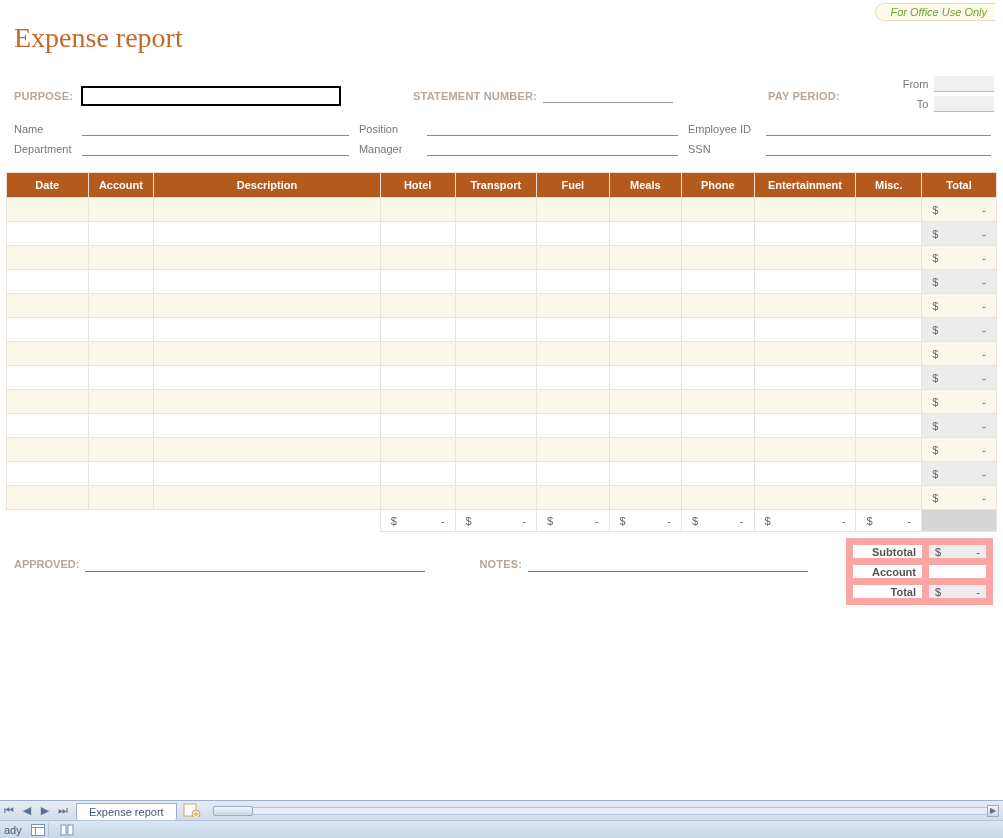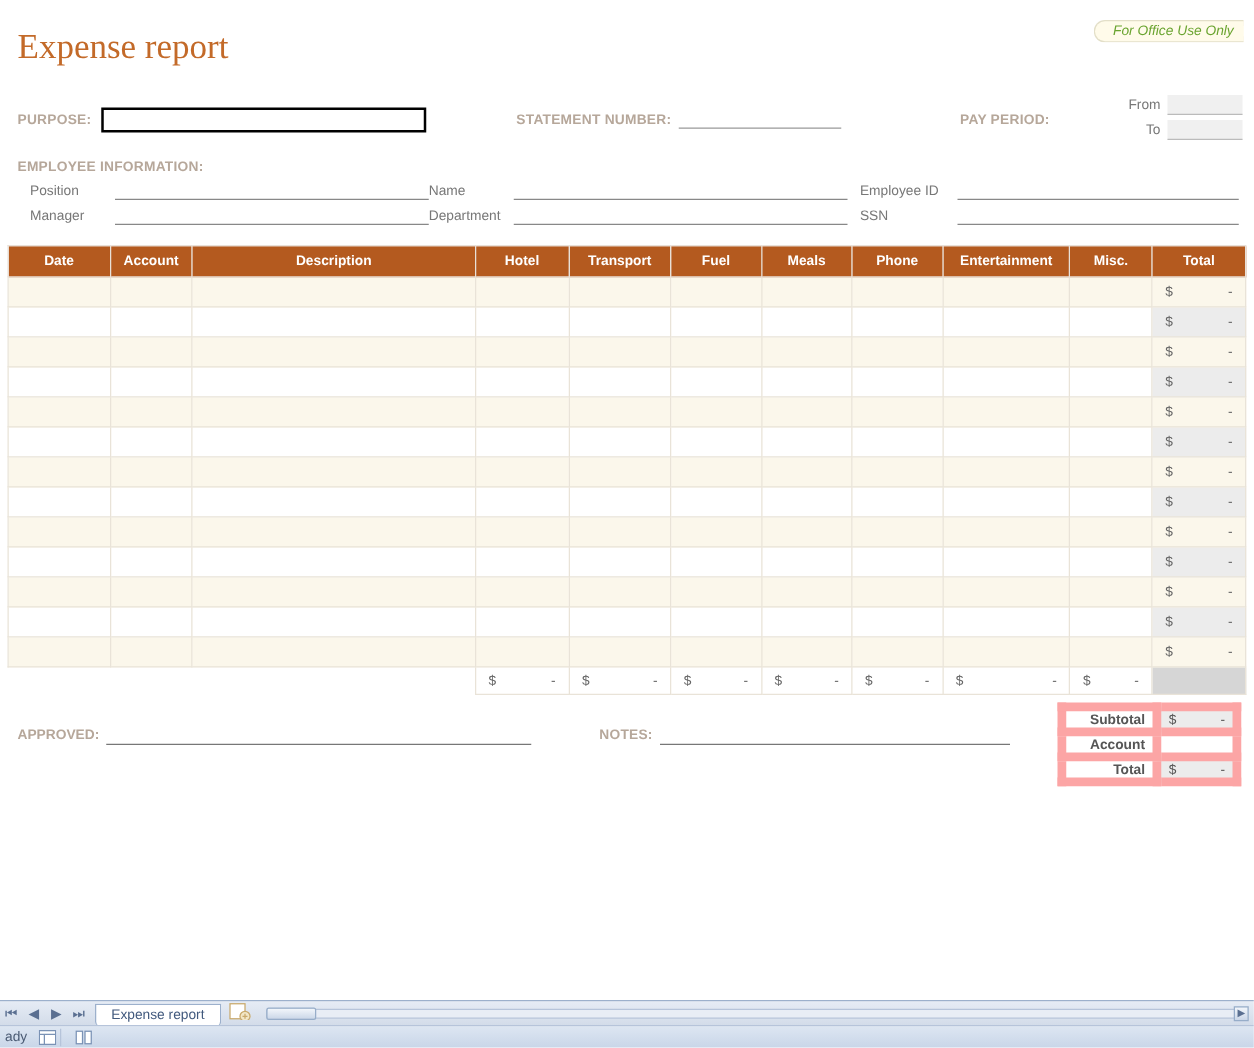--- a/index.html
+++ b/index.html
@@ -2,21 +2,21 @@
 <html><head>
 <meta charset="utf-8">
 <style>
   * { box-sizing: border-box; }
   html, body { margin:0; padding:0; font-family: Verdana, Tahoma, sans-serif; font-size:11px; color:#555; }
   body { width:1003px; height:838px; background:#fff; position:relative; overflow:hidden; }
 
   .sheet { position:absolute; left:0; top:0; right:0; bottom:38px; background:#fff; padding:0; }
 
   .office-badge {
-    position:absolute; top:16px; right:8px;
+    position:absolute; top:3px; right:8px;
     color:#6AA430; font-style:italic; font-size:11px;
     background:#FFFBEA; border:1px solid #E3DFC8; border-right:none;
     padding:2px 8px 2px 14px; border-radius:12px 0 0 12px;
   }
 
   .title { font-family: Georgia, 'Times New Roman', serif; color:#C36A29; font-size:28px; font-weight:normal; padding:22px 0 22px 14px; }
 
   .meta-row1 { display:flex; align-items:center; padding:0 0 0 14px; }
   .label-bold { color:#B6A79A; font-weight:bold; font-size:11px; letter-spacing:0.2px; }
   .purpose-box { border:2px solid #000; width:260px; height:20px; margin-left:8px; display:inline-block; }
@@ -121,40 +121,39 @@
         <span class="lbl">From</span>
         <span class="blank"></span>
       </div>
       <div class="row">
         <span class="lbl">To</span>
         <span class="blank"></span>
       </div>
     </div>
   </div>
 
-  <div class="emp-info label-bold">EMPLOYEE INFORMATION:</div>
 
   <div class="emp-grid">
+    <div class="emp-col c1">
+      <div class="frow">
+          <span class="flabel">Name</span>
+          <span class="fline"></span>
+        </div>
+      <div class="frow">
+          <span class="flabel">Department</span>
+          <span class="fline"></span>
+        </div>
+    </div>
     <div class="emp-col c2">
       <div class="frow">
           <span class="flabel">Position</span>
           <span class="fline"></span>
         </div>
       <div class="frow">
           <span class="flabel">Manager</span>
-          <span class="fline"></span>
-        </div>
-    </div>
-    <div class="emp-col c1">
-      <div class="frow">
-          <span class="flabel">Name</span>
-          <span class="fline"></span>
-        </div>
-      <div class="frow">
-          <span class="flabel">Department</span>
           <span class="fline"></span>
         </div>
     </div>
     <div class="emp-col c3">
       <div class="frow">
           <span class="flabel">Employee ID</span>
           <span class="fline"></span>
         </div>
       <div class="frow">
           <span class="flabel">SSN</span>

